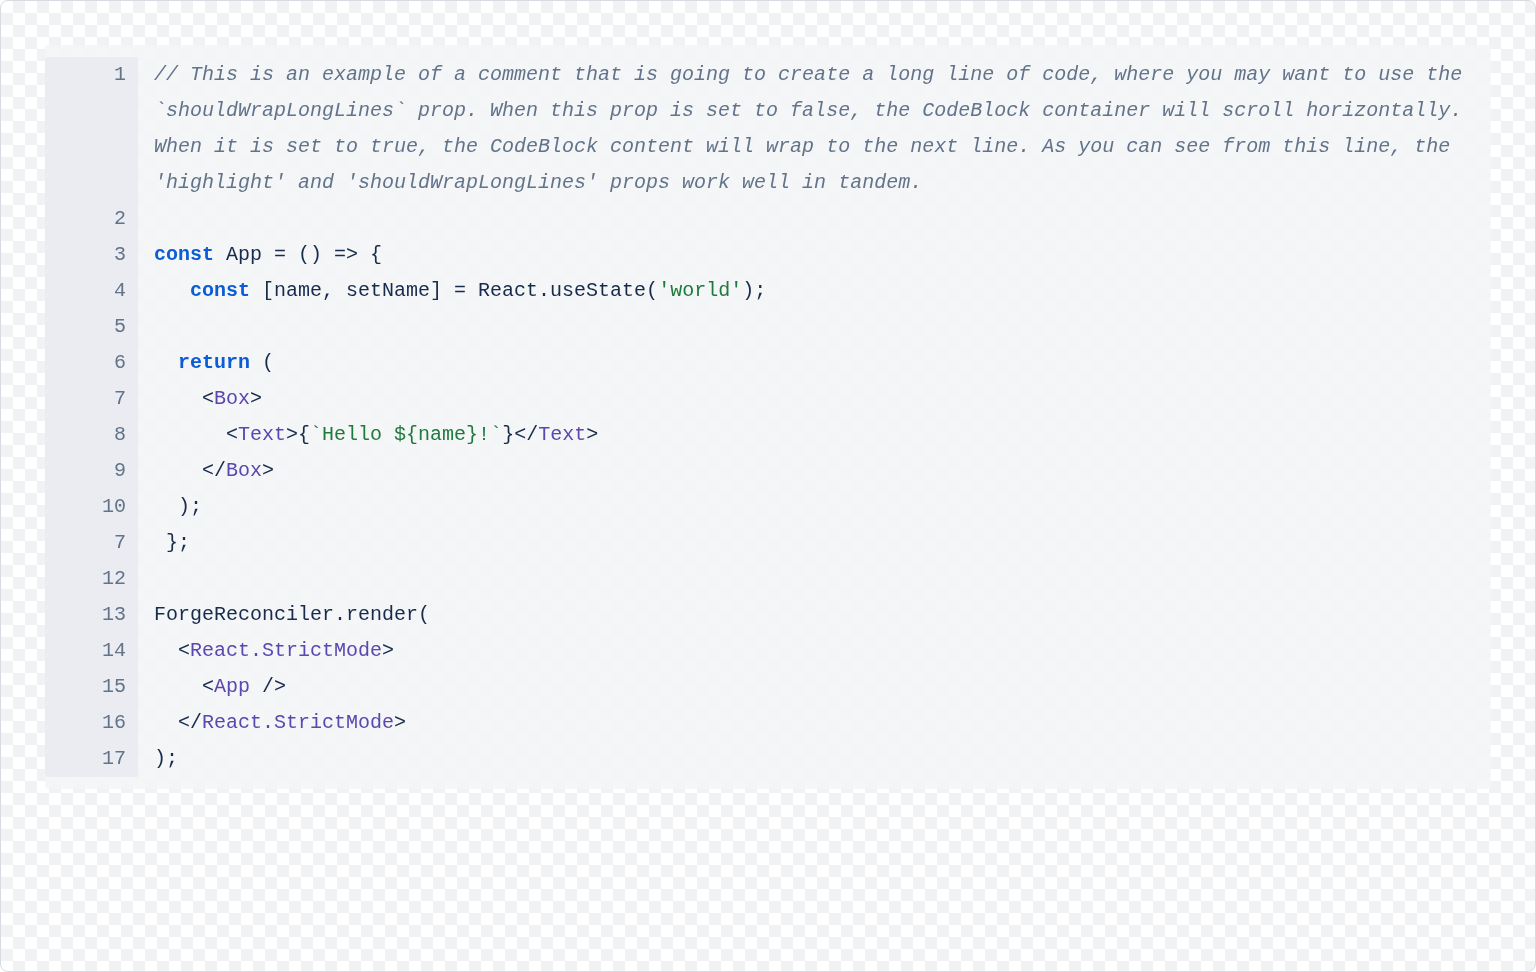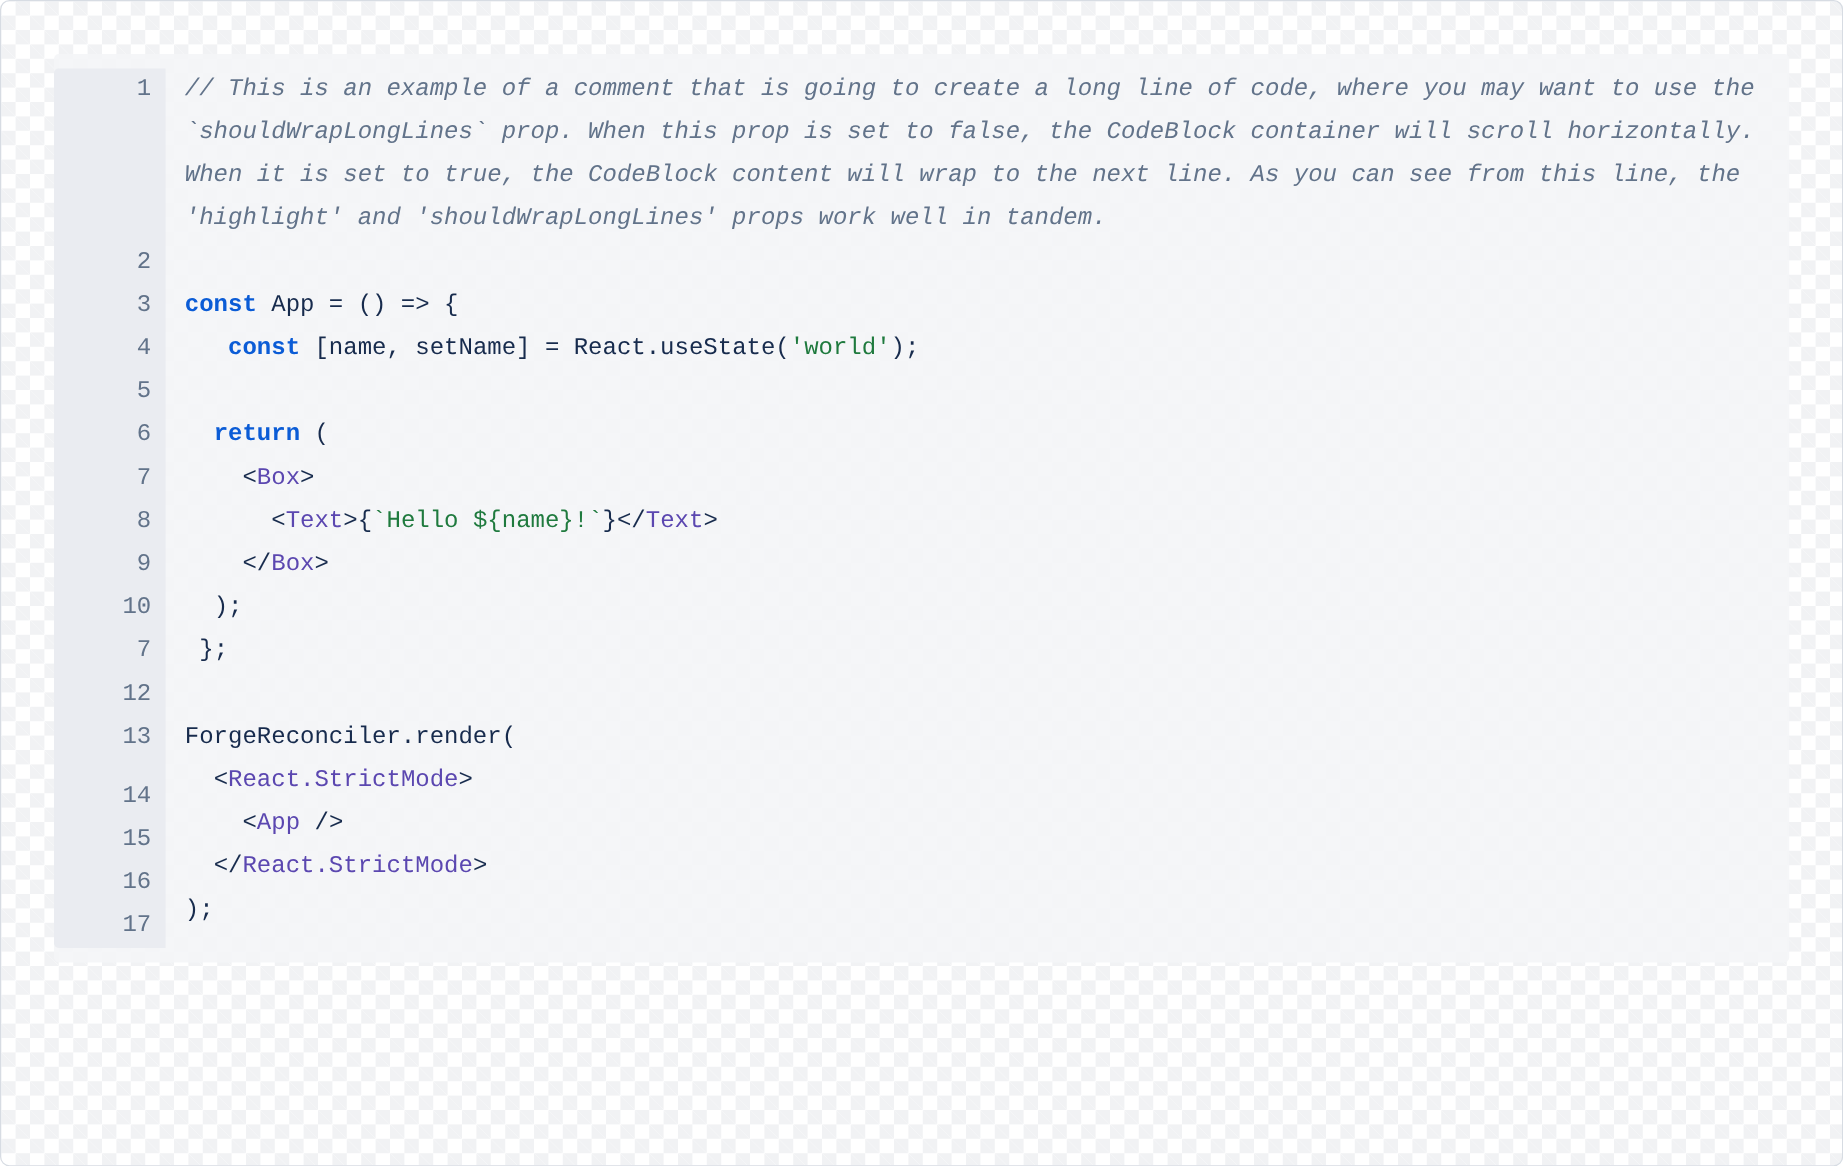--- a/index.html
+++ b/index.html
@@ -71,20 +71,20 @@
         <div style="height: 36px;">4</div>
         <div style="height: 36px;">5</div>
         <div style="height: 36px;">6</div>
         <div style="height: 36px;">7</div>
         <div style="height: 36px;">8</div>
         <div style="height: 36px;">9</div>
         <div style="height: 36px; margin-left: 41px;">10</div>
         <div style="height: 36px;">7</div>
         <div style="height: 36px;">12</div>
         <div style="height: 36px; font-family: Liberation Mono, monospace;">13</div>
-        <div style="height: 36px; margin-top: 13px;">14</div>
+        <div style="height: 36px;">14</div>
         <div style="height: 36px;">15</div>
         <div style="height: 36px; text-align: right;">16</div>
         <div style="height: 36px;">17</div>
       </div>
     <div class="code" id="code"><span class="line"><span class="t-comment">// This is an example of a comment that is going to create a long line of code, where you may want to use the `shouldWrapLongLines` prop. When this prop is set to false, the CodeBlock container will scroll horizontally. When it is set to true, the CodeBlock content will wrap to the next line. As you can see from this line, the 'highlight' and 'shouldWrapLongLines' props work well in tandem.</span></span><span class="line">&nbsp;</span><span class="line"><span class="t-kw">const</span><span class="t-plain"> App = () =&gt; {</span></span><span class="line"><span class="t-plain">   </span><span class="t-kw">const</span><span class="t-plain"> [name, setName] = React.useState(</span><span class="t-str">'world'</span><span class="t-plain">);</span></span><span class="line">&nbsp;</span><span class="line"><span class="t-plain">  </span><span class="t-kw">return</span><span class="t-plain"> (</span></span><span class="line"><span class="t-plain">    </span><span class="t-tagp">&lt;</span><span class="t-tag">Box</span><span class="t-tagp">&gt;</span></span><span class="line"><span class="t-plain">      </span><span class="t-tagp">&lt;</span><span class="t-tag">Text</span><span class="t-tagp">&gt;</span><span class="t-punc">{</span><span class="t-str">`Hello ${name}!`</span><span class="t-punc">}</span><span class="t-tagp">&lt;/</span><span class="t-tag">Text</span><span class="t-tagp">&gt;</span></span><span class="line"><span class="t-plain">    </span><span class="t-tagp">&lt;/</span><span class="t-tag">Box</span><span class="t-tagp">&gt;</span></span><span class="line"><span class="t-plain">  );</span></span><span class="line"><span class="t-plain"> };</span></span><span class="line">&nbsp;</span><span class="line"><span class="t-plain">ForgeReconciler.render(</span></span><span class="line"><span class="t-plain">  </span><span class="t-tagp">&lt;</span><span class="t-tag">React.StrictMode</span><span class="t-tagp">&gt;</span></span><span class="line"><span class="t-plain">    </span><span class="t-tagp">&lt;</span><span class="t-tag">App</span><span class="t-tagp"> /&gt;</span></span><span class="line"><span class="t-plain">  </span><span class="t-tagp">&lt;/</span><span class="t-tag">React.StrictMode</span><span class="t-tagp">&gt;</span></span><span class="line"><span class="t-plain">);</span></span></div>
   </div>
 </div>
 
 </body></html>

